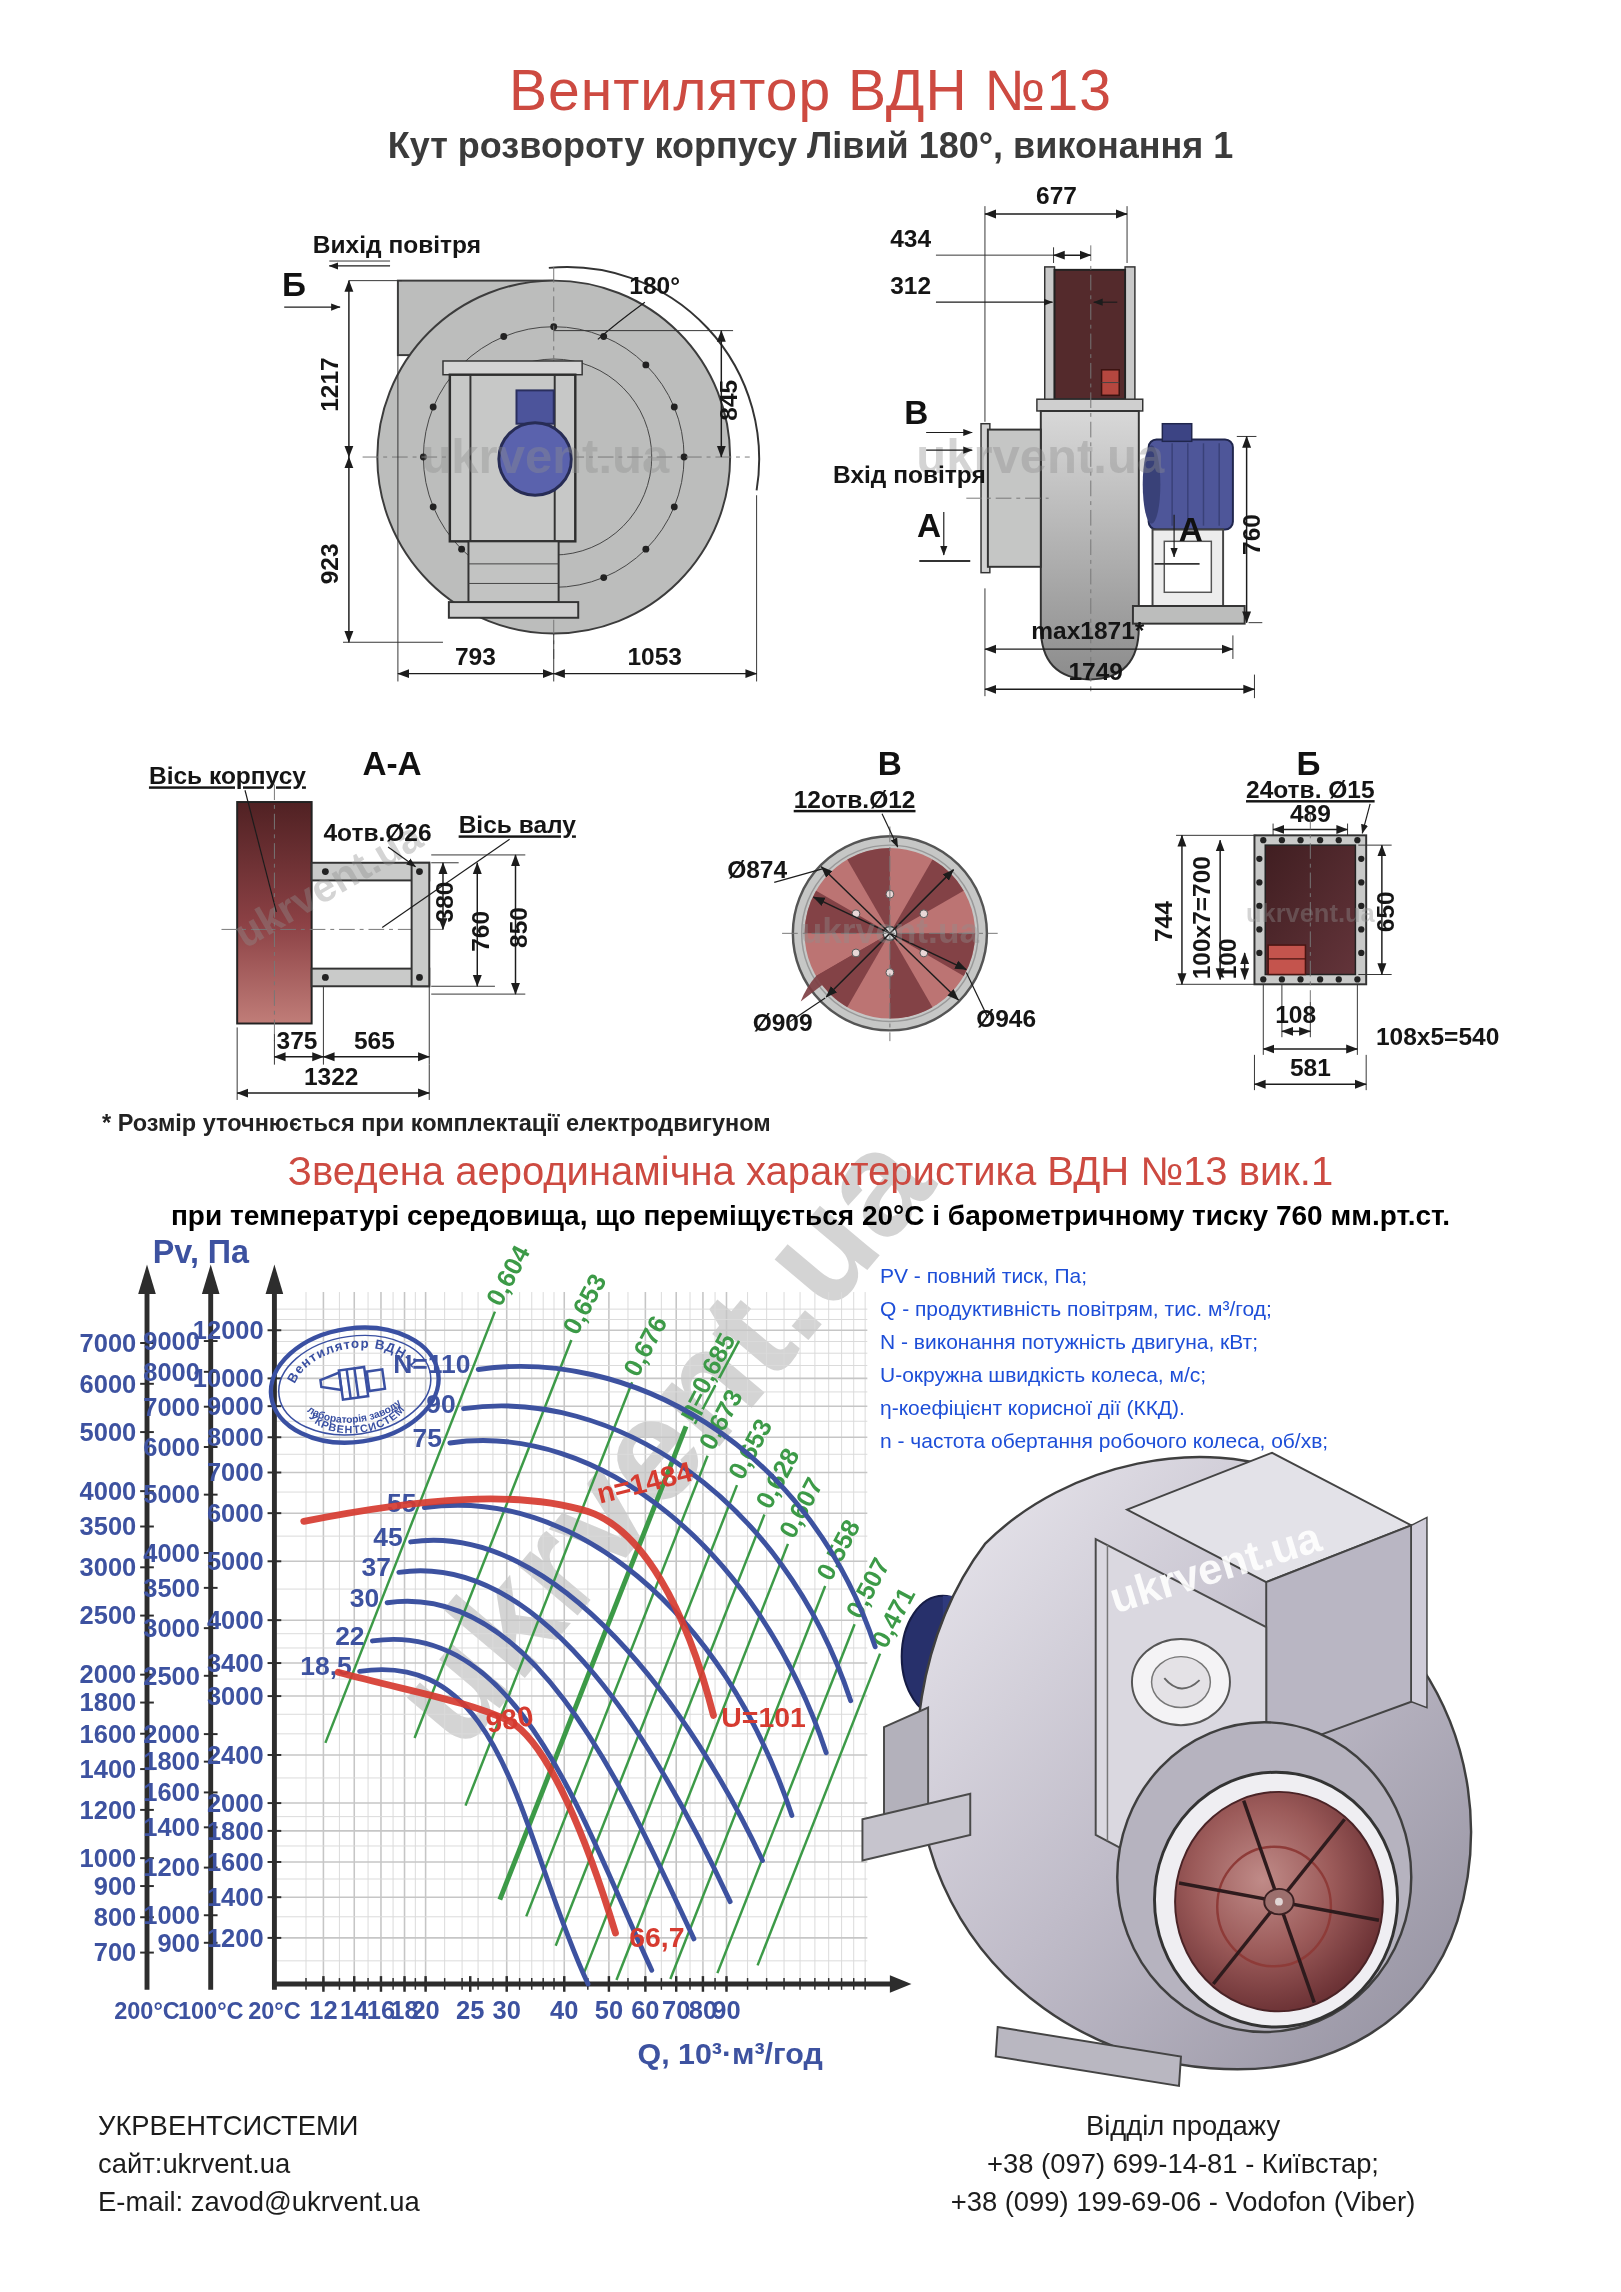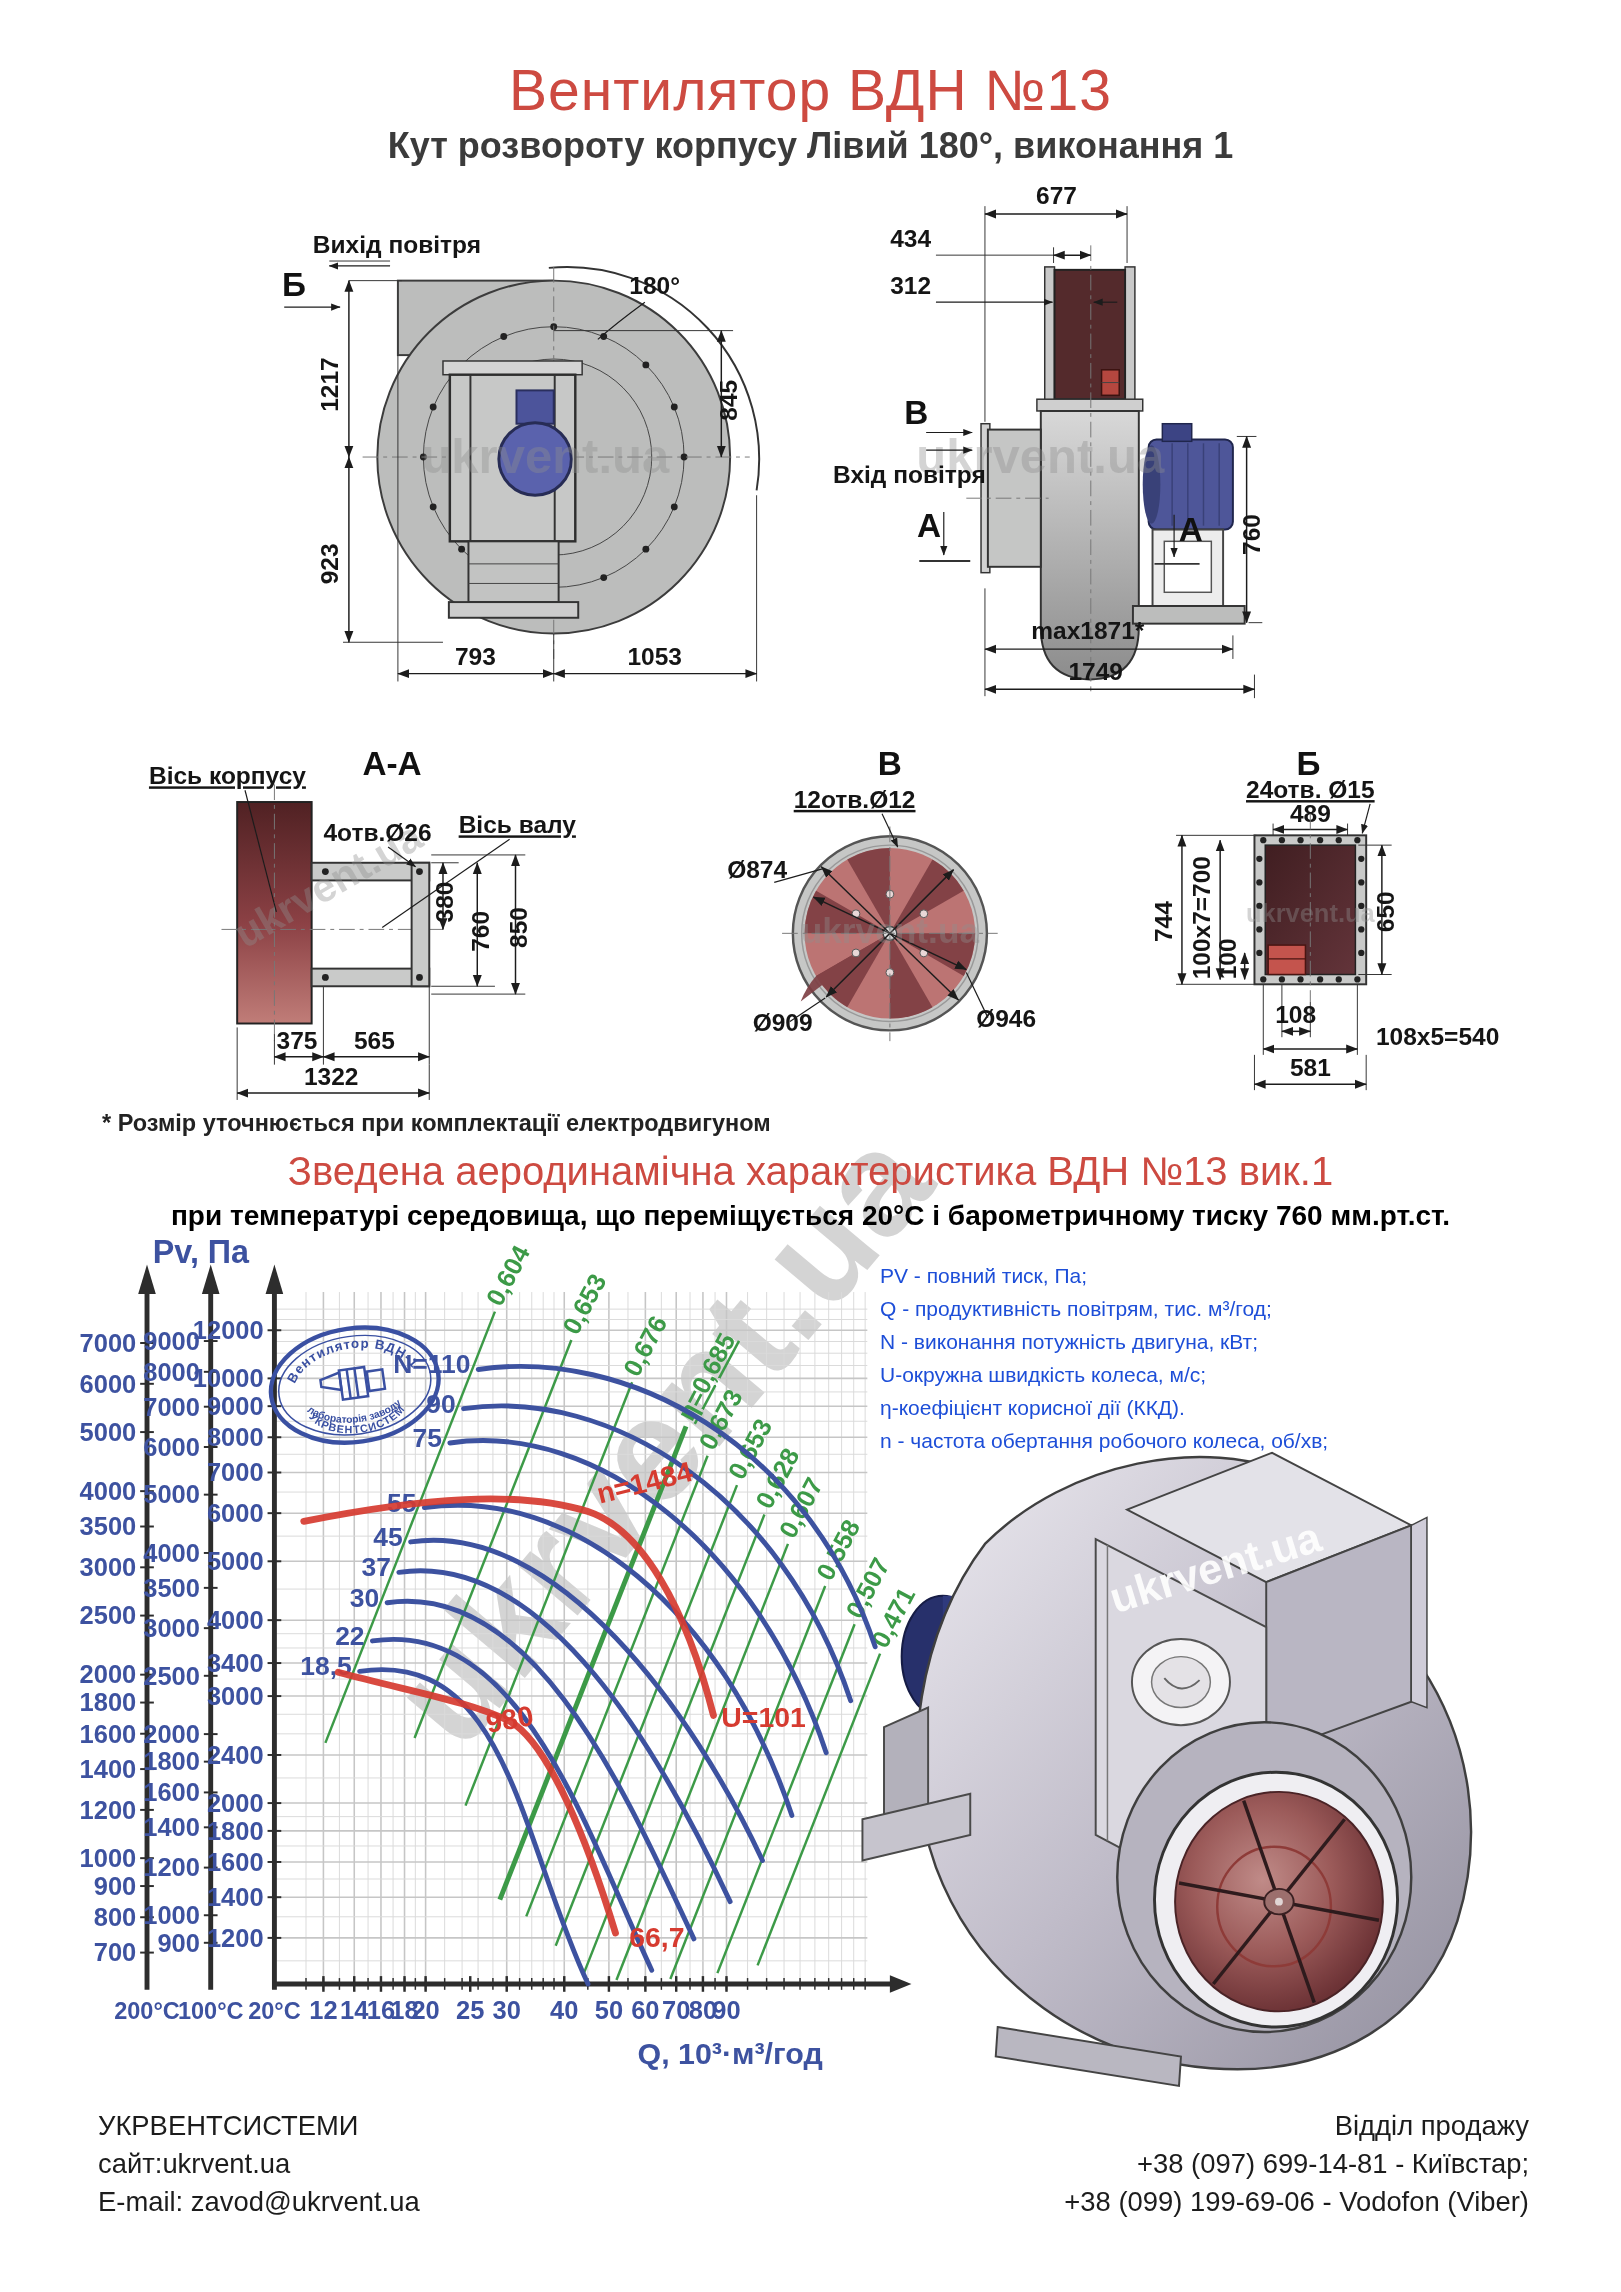--- a/index.html
+++ b/index.html
@@ -8,21 +8,21 @@
   #art{position:absolute;left:0;top:0;width:1621px;height:2293px;}
   .ov{position:absolute;z-index:5;}
   .center{left:0;width:1621px;text-align:center;}
   #title{top:57px;font-size:57px;font-weight:normal;color:#cd4a41;letter-spacing:1px;}
   #subtitle{top:125px;font-size:36px;font-weight:bold;color:#3b3b3b;}
   #note{left:102px;top:1110px;font-size:23.5px;font-weight:bold;color:#222;}
   #chart-heading{top:1149px;font-size:40px;font-weight:normal;color:#cd4a41;}
   #chart-subheading{top:1200px;font-size:28px;font-weight:bold;color:#000000;}
   #legend{left:880px;top:1259px;width:706px;font-size:21px;line-height:33px;color:#1d4ed8;}
   #footer-left{left:98px;top:2107px;font-size:27.4px;line-height:38px;}
-  #footer-right{left:837px;top:2107px;width:692px;text-align:right;font-size:27.4px;line-height:38px;}
+  #footer-right{left:837px;top:2107px;width:692px;text-align:center;font-size:27.4px;line-height:38px;}
   
   text{font-family:"Liberation Sans","DejaVu Sans",sans-serif;}
   .fillg{fill:#bcbdbc;stroke:#3c3c3c;stroke-width:2;}
   .thin{stroke:#444;stroke-width:1;fill:none;}
   .med{stroke:#333;stroke-width:2;fill:none;}
   .dim{stroke:#1c1c1c;stroke-width:1.5;fill:none;marker-start:url(#ar);marker-end:url(#ar);}
   .lead{stroke:#1c1c1c;stroke-width:1.2;fill:none;}
   .ext{stroke:#333;stroke-width:1;fill:none;}
   .cl{stroke:#777;stroke-width:1;fill:none;stroke-dasharray:16 5 4 5;}
   .dt{font-weight:bold;font-size:25px;fill:#151515;}

